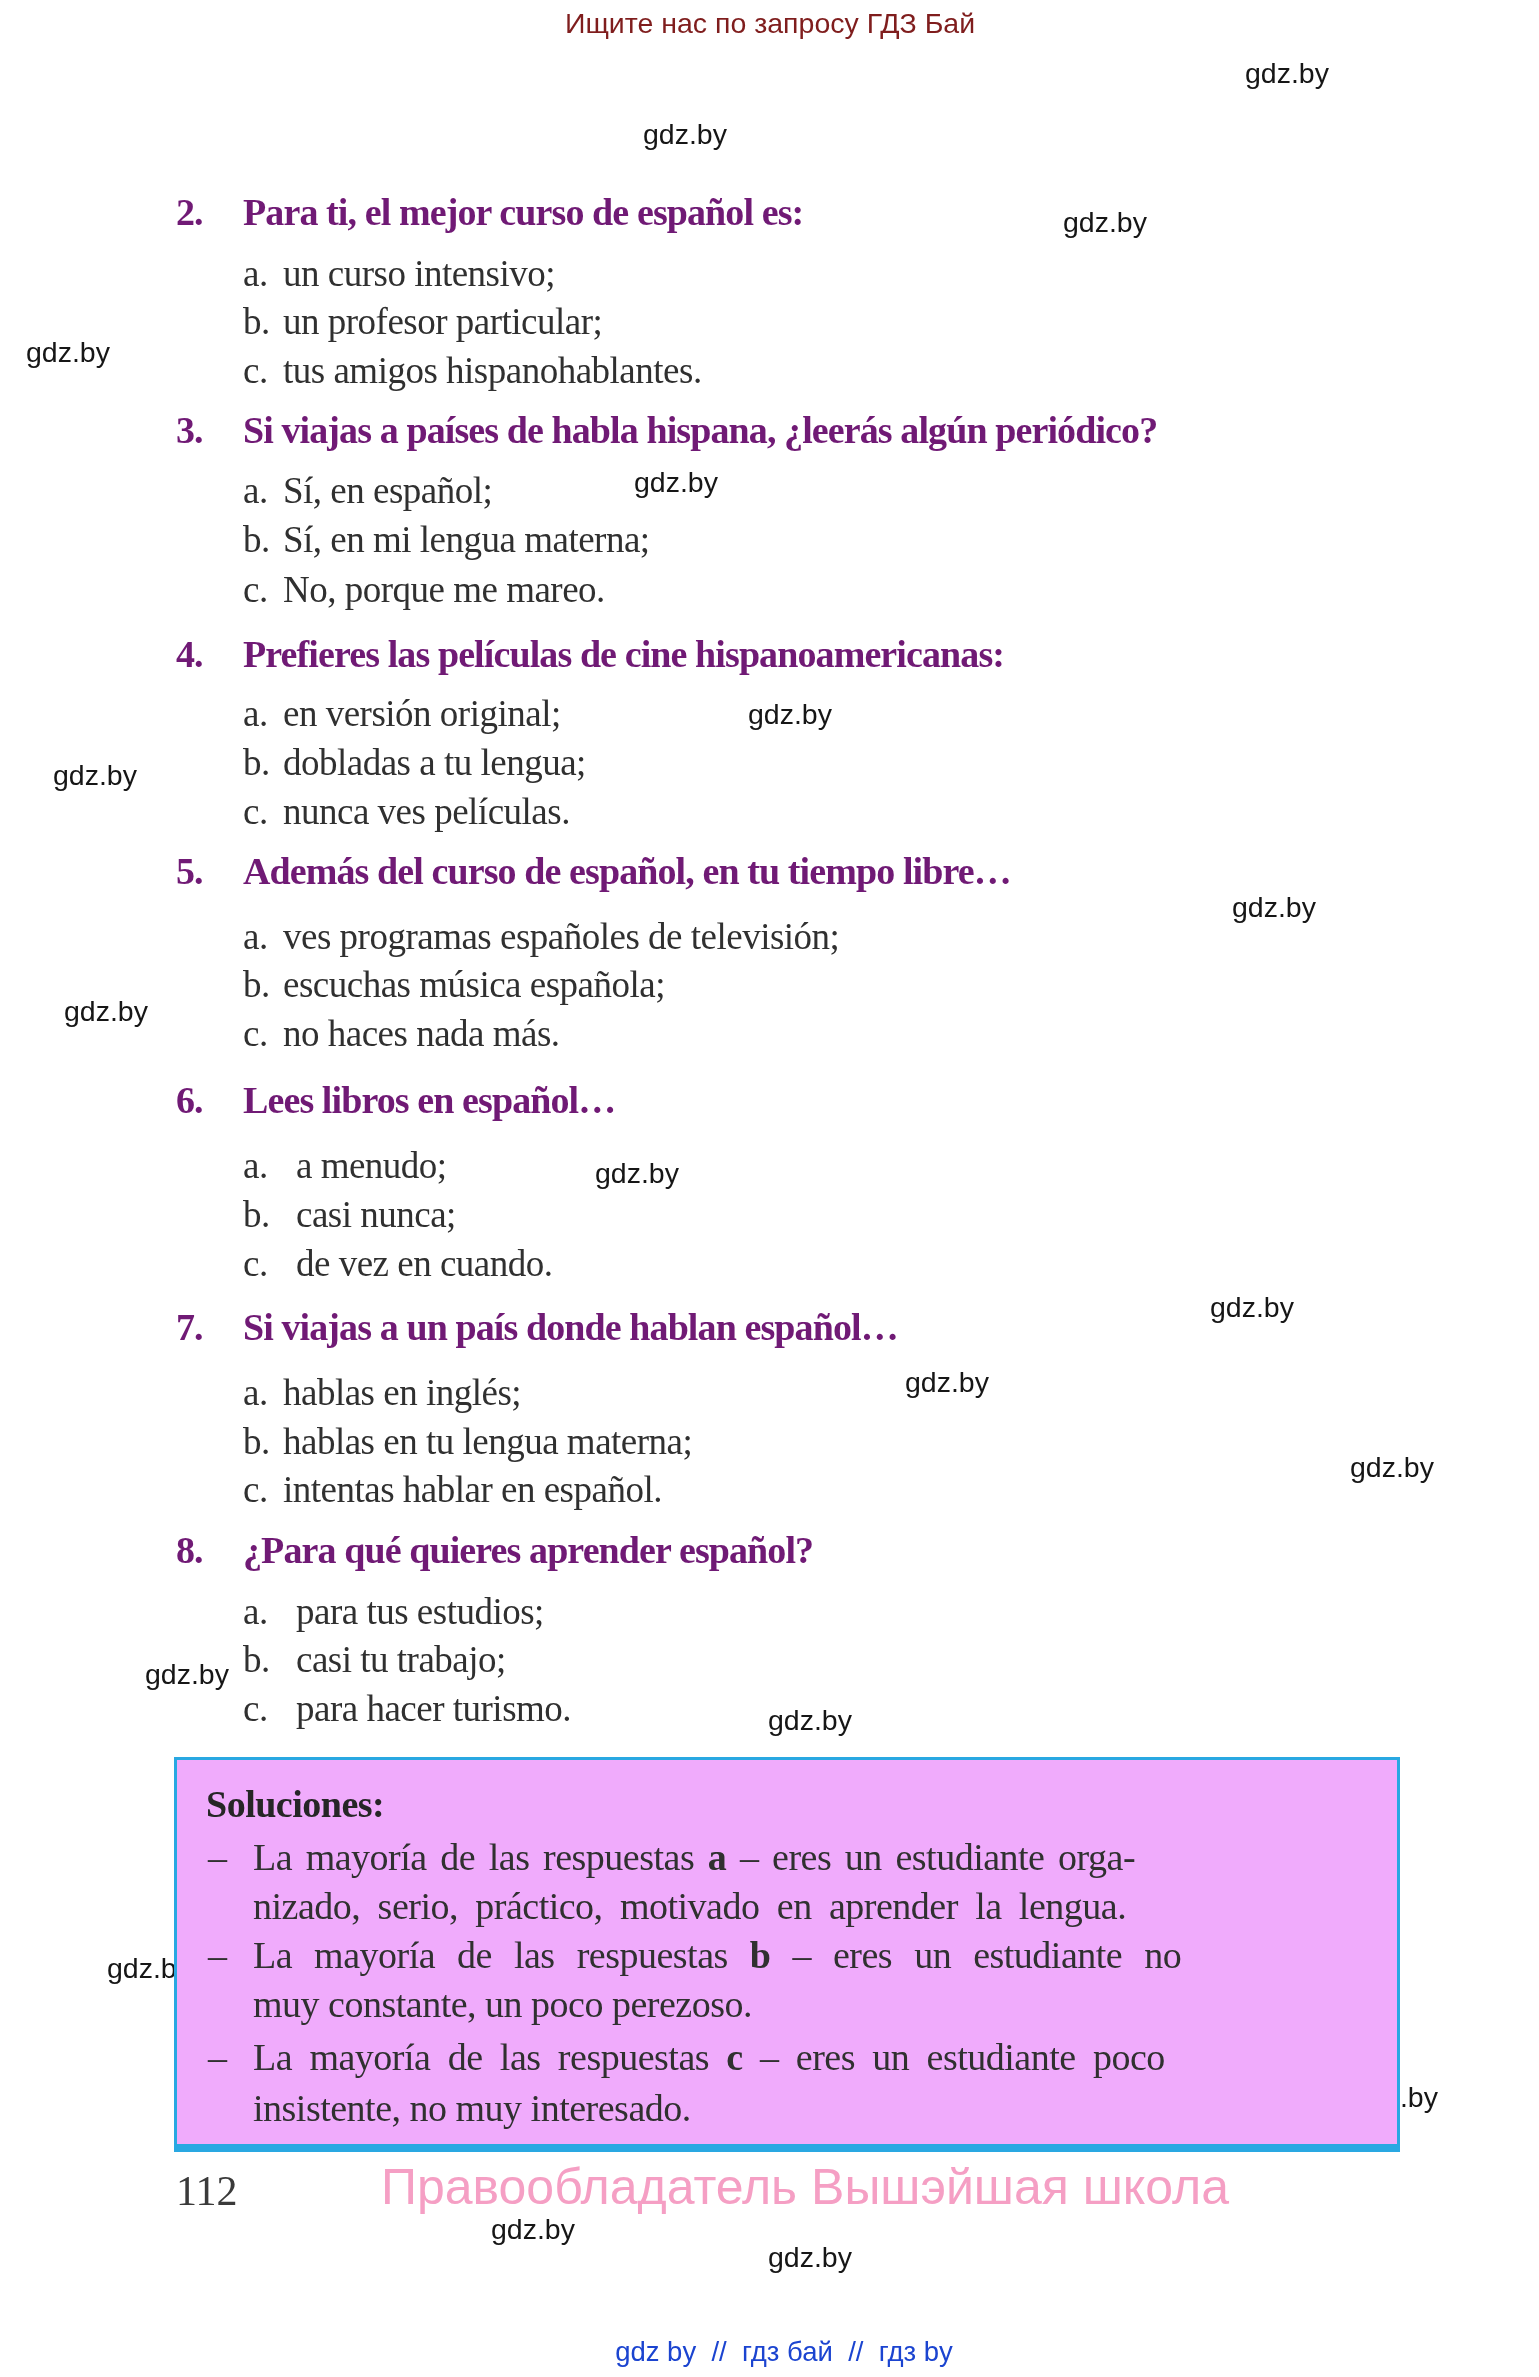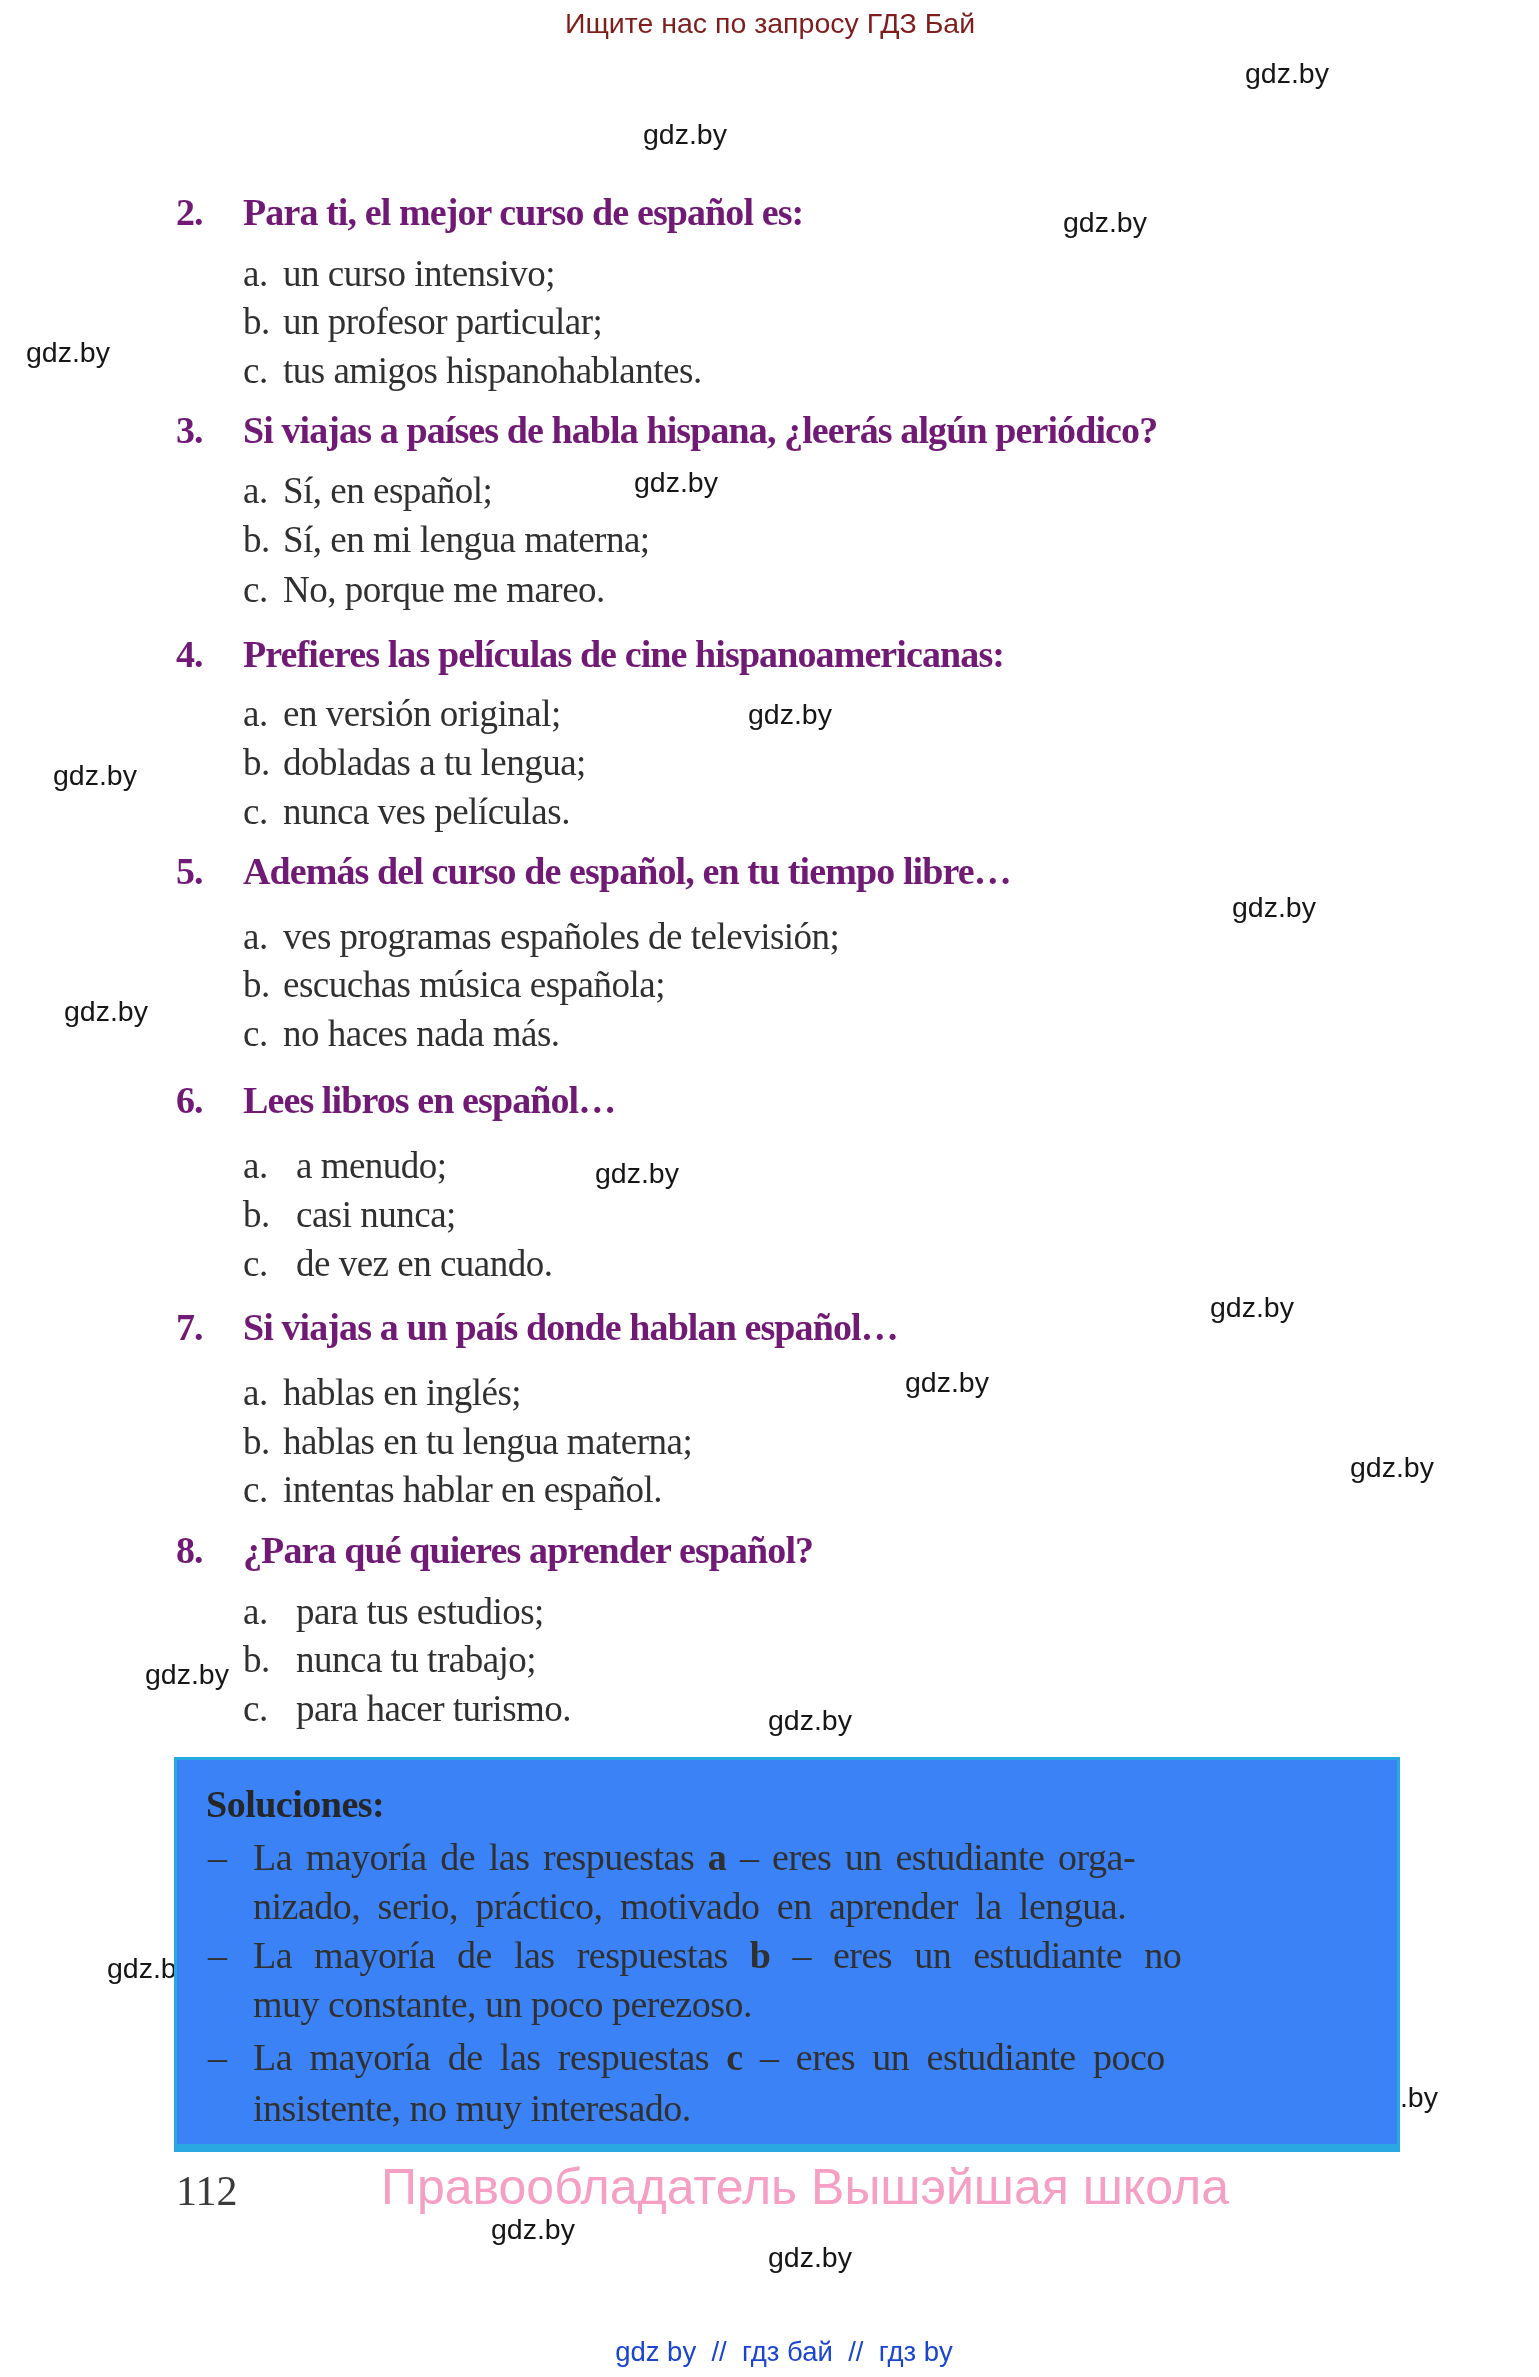--- a/index.html
+++ b/index.html
@@ -20,21 +20,21 @@
   }
   
   .qtitle{left:176px;font-size:38px;font-weight:bold;color:#701a75;letter-spacing:-0.9px;}
   .qnum{display:inline-block;width:67px;font-weight:bold;}
   .opt{left:243px;font-size:37px;letter-spacing:-0.5px;color:#303030;}
   .olabel{display:inline-block;width:40px;}
   .olabel.wide{width:53px;}
   
   #solutions-box{
     position:absolute;left:174px;top:1757px;width:1226px;height:395px;
-    border:3.7px solid #29a8e2;border-bottom-width:8.3px;box-sizing:border-box;background:#3b82f6;padding-left:8px;
+    border:3.7px solid #29a8e2;border-bottom-width:8.3px;box-sizing:border-box;background:#f0abfc;padding-left:8px;
   }
   .sol-title{left:29px;top:22px;font-size:38px;font-weight:bold;letter-spacing:-0.5px;color:#262626;position:absolute;white-space:pre;}
   .sol-line{position:absolute;font-size:38px;letter-spacing:-0.5px;color:#303030;white-space:pre;}
   .sol-dash{display:inline-block;width:45px;}
   .sol-letter{font-weight:bold;}
   .ws1{word-spacing:4.6px;}
   .ws2{word-spacing:13px;}
   .ws3{word-spacing:8.3px;}
   .ws4{word-spacing:8.3px;}
   
@@ -114,21 +114,21 @@
   <div>
     <div class="abs qtitle" style="top:1305px"><span class="qnum">7.</span><span>Si viajas a un país donde hablan español…</span></div>
     <div class="abs opt" style="top:1371px"><span class="olabel">a.</span><span>hablas en inglés;</span></div>
     <div class="abs opt" style="top:1420px"><span class="olabel">b.</span><span>hablas en tu lengua materna;</span></div>
     <div class="abs opt" style="top:1468px"><span class="olabel">c.</span><span>intentas hablar en español.</span></div>
   </div>
 
   <div>
     <div class="abs qtitle" style="top:1528px"><span class="qnum">8.</span><span>¿Para qué quieres aprender español?</span></div>
     <div class="abs opt" style="top:1590px"><span class="olabel wide">a.</span><span>para tus estudios;</span></div>
-    <div class="abs opt" style="top:1638px"><span class="olabel wide">b.</span><span>nunca tu trabajo;</span></div>
+    <div class="abs opt" style="top:1638px"><span class="olabel wide">b.</span><span>casi tu trabajo;</span></div>
     <div class="abs opt" style="top:1687px"><span class="olabel wide">c.</span><span>para hacer turismo.</span></div>
   </div>
 
   <div id="solutions-box">
     <div class="sol-title">Soluciones:</div>
 
     <div class="sol-line" style="left:31px;top:75px"><span class="sol-dash">–</span><span class="ws1"><span>La mayoría de las respuestas </span><span class="sol-letter">a</span><span> – eres un estudiante orga-</span></span></div>
     <div class="sol-line ws4" style="left:76px;top:124px">nizado, serio, práctico, motivado en aprender la lengua.</div>
 
     <div class="sol-line" style="left:31px;top:173px"><span class="sol-dash">–</span><span class="ws2"><span>La mayoría de las respuestas </span><span class="sol-letter">b</span><span> – eres un estudiante no</span></span></div>

